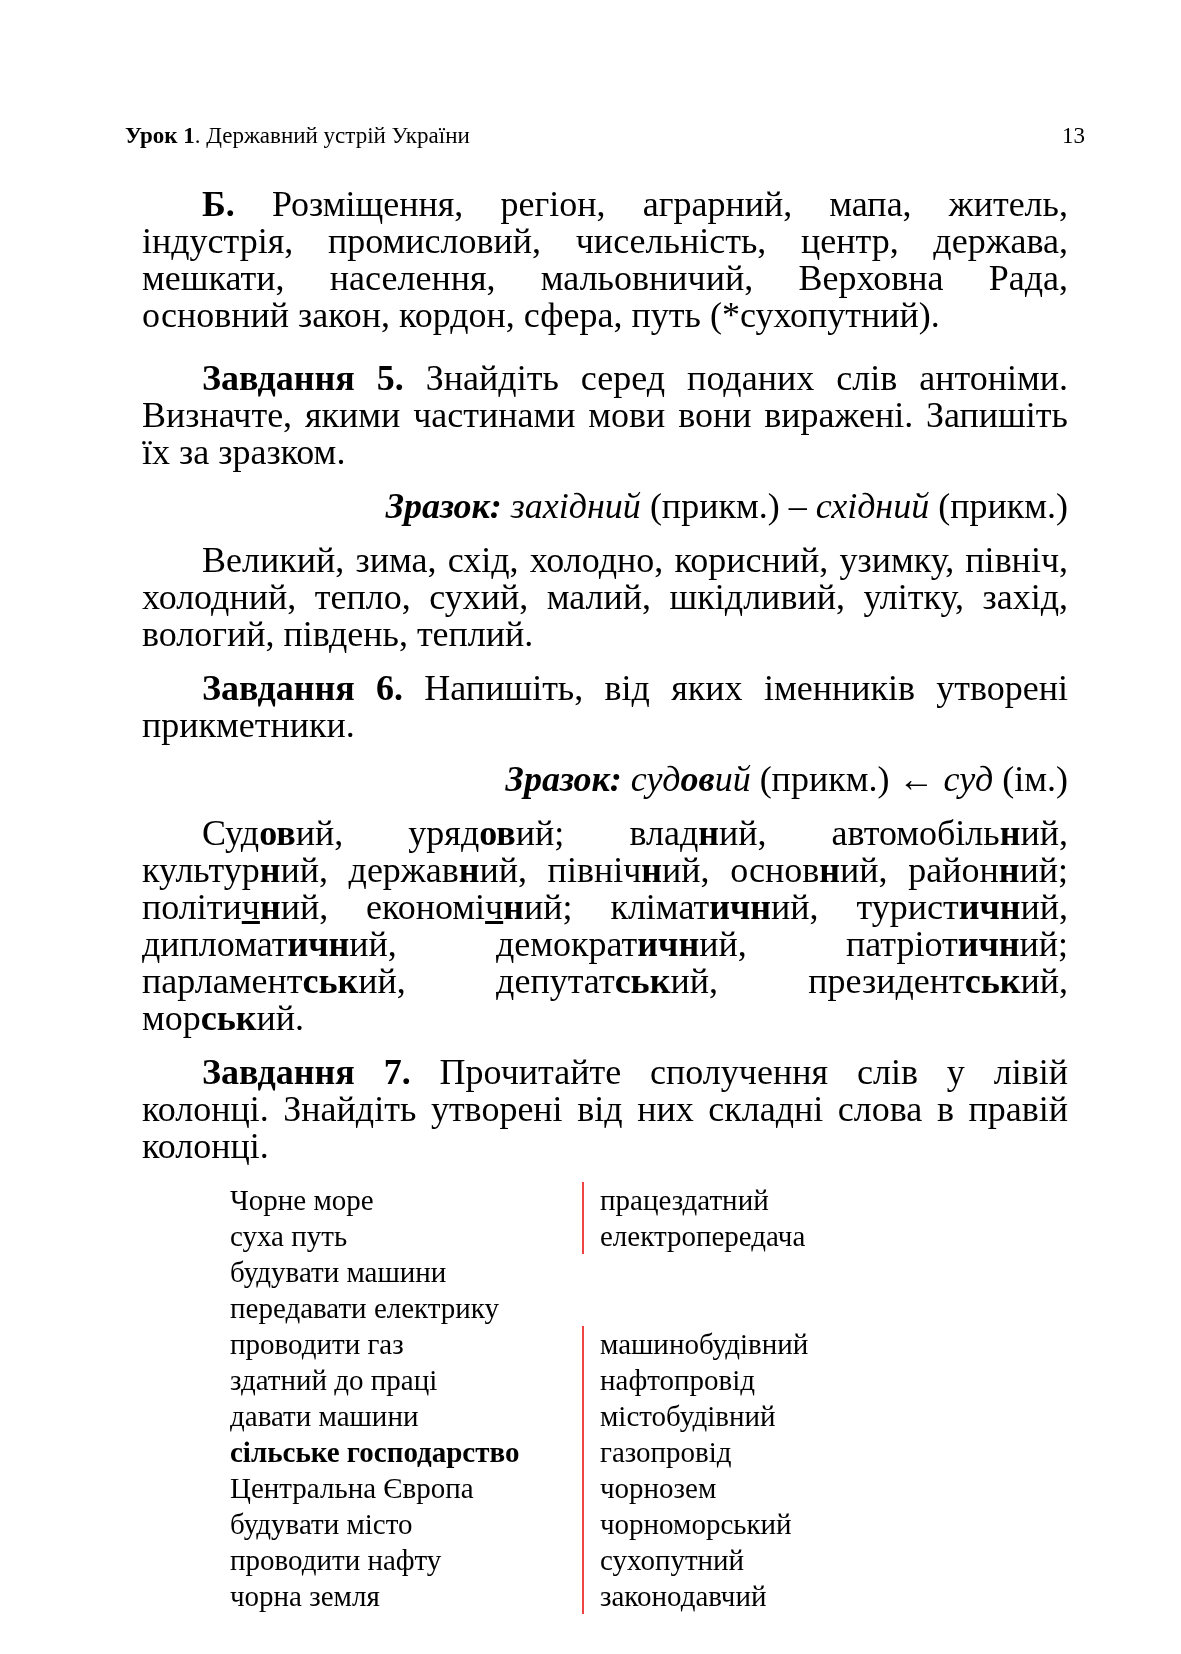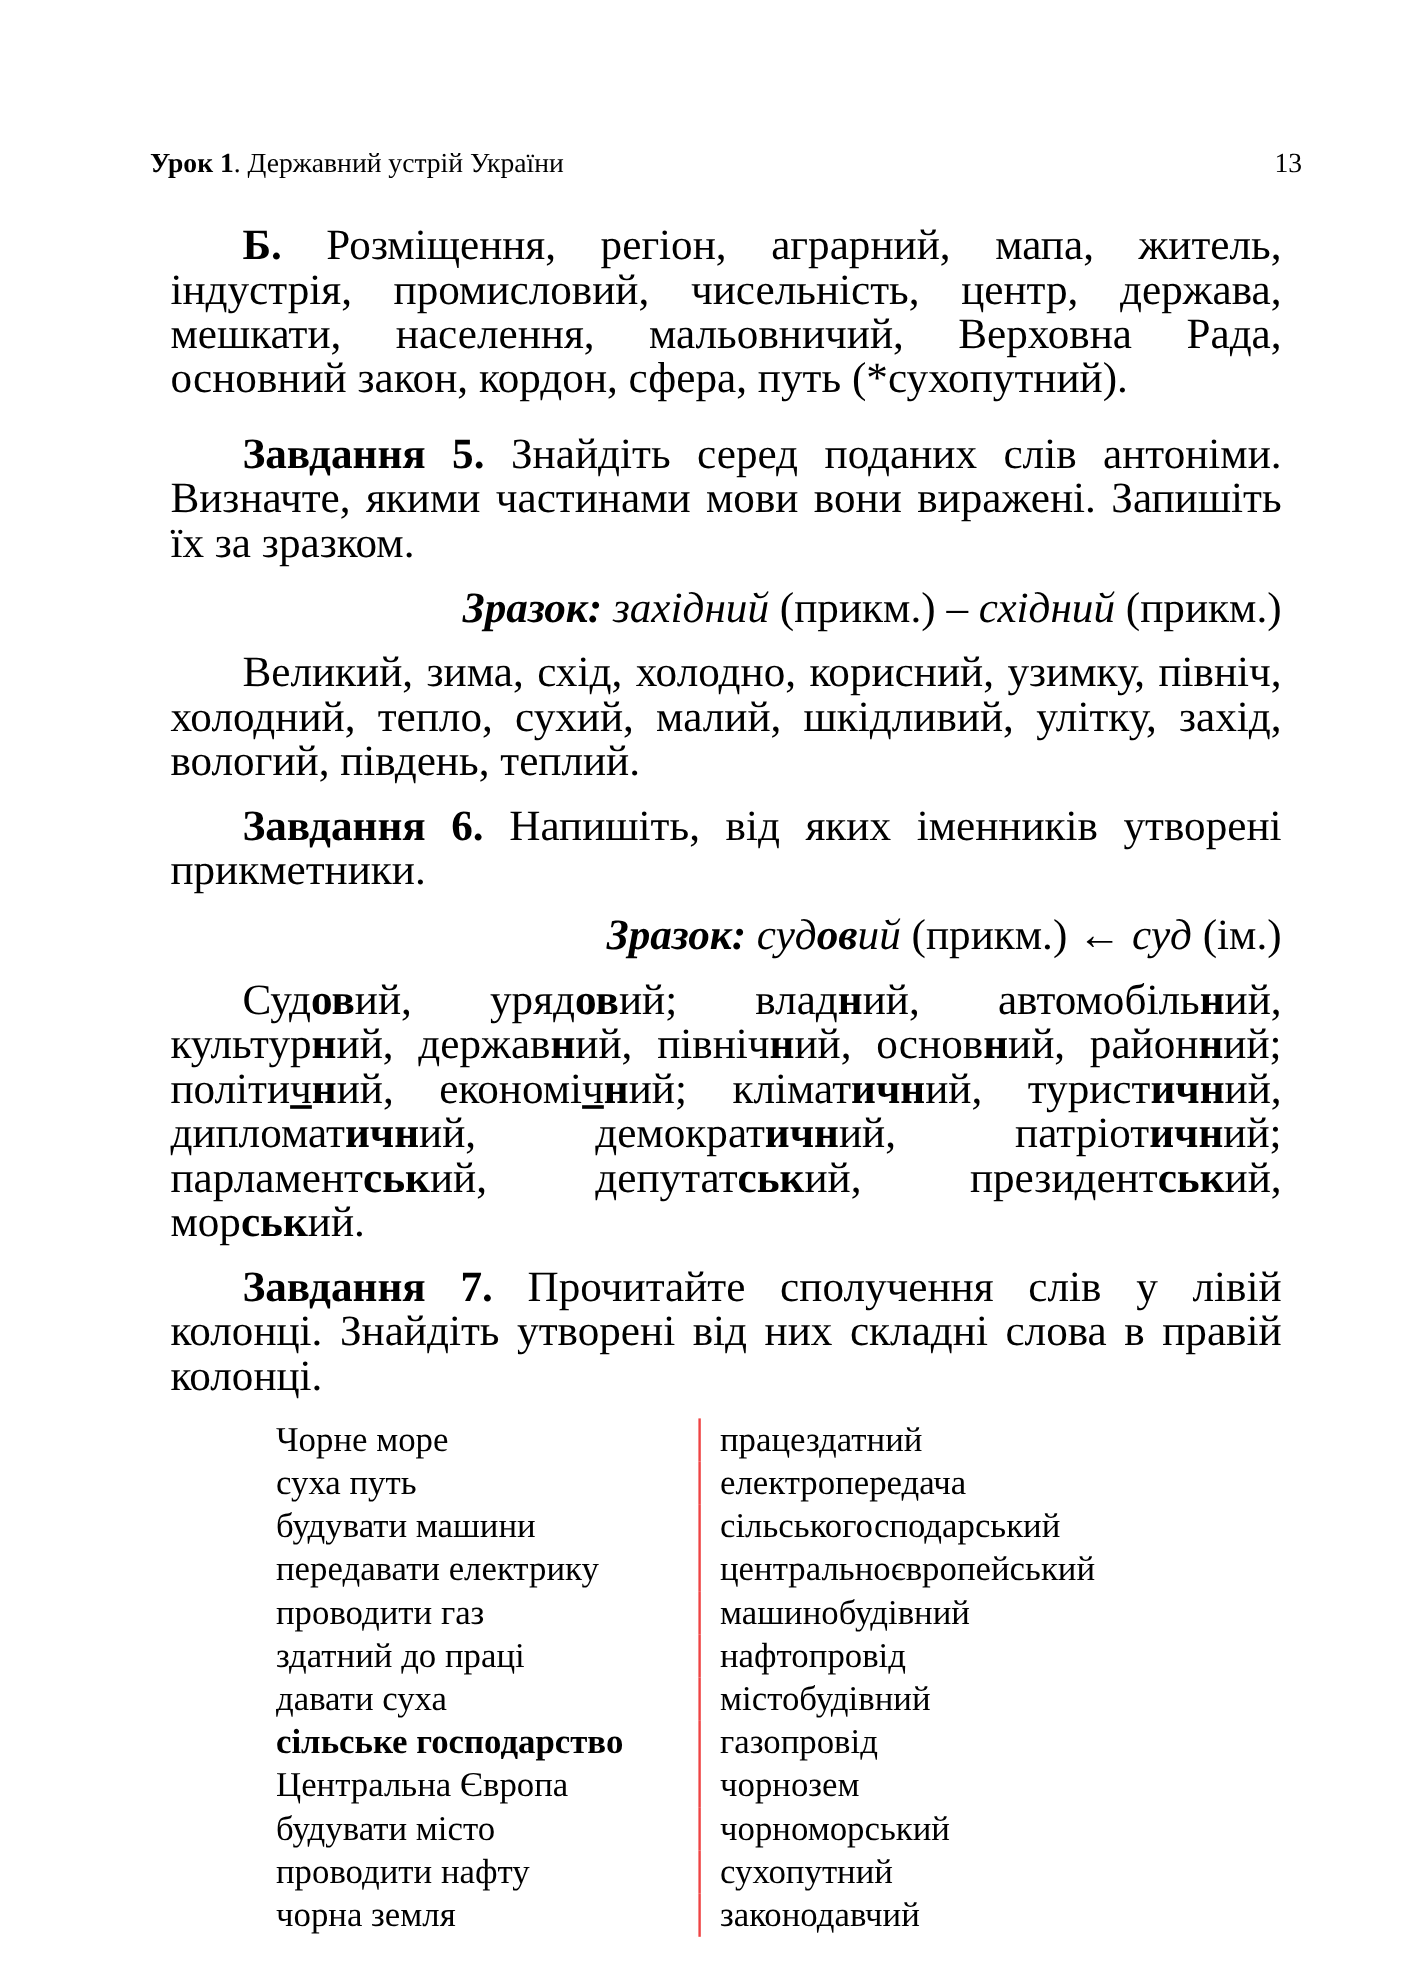--- a/index.html
+++ b/index.html
@@ -104,40 +104,38 @@
         <div class="cell-right">працездатний</div>
       </div>
 
       <div class="match-row">
         <div class="cell-left">суха путь</div>
         <div class="cell-right">електропередача</div>
       </div>
 
       <div class="match-row">
         <div class="cell-left">будувати машини</div>
-        <div class="cell-right">сільськогосподарський</div>
       </div>
 
       <div class="match-row">
         <div class="cell-left">передавати електрику</div>
-        <div class="cell-right">центральноєвропейський</div>
       </div>
 
       <div class="match-row">
         <div class="cell-left">проводити газ</div>
         <div class="cell-right">машинобудівний</div>
       </div>
 
       <div class="match-row">
         <div class="cell-left">здатний до праці</div>
         <div class="cell-right">нафтопровід</div>
       </div>
 
       <div class="match-row">
-        <div class="cell-left">давати суха</div>
+        <div class="cell-left">давати машини</div>
         <div class="cell-right">містобудівний</div>
       </div>
 
       <div class="match-row">
         <div class="cell-left" style="font-weight: bold;">сільське господарство</div>
         <div class="cell-right">газопровід</div>
       </div>
 
       <div class="match-row">
         <div class="cell-left">Центральна Європа</div>

